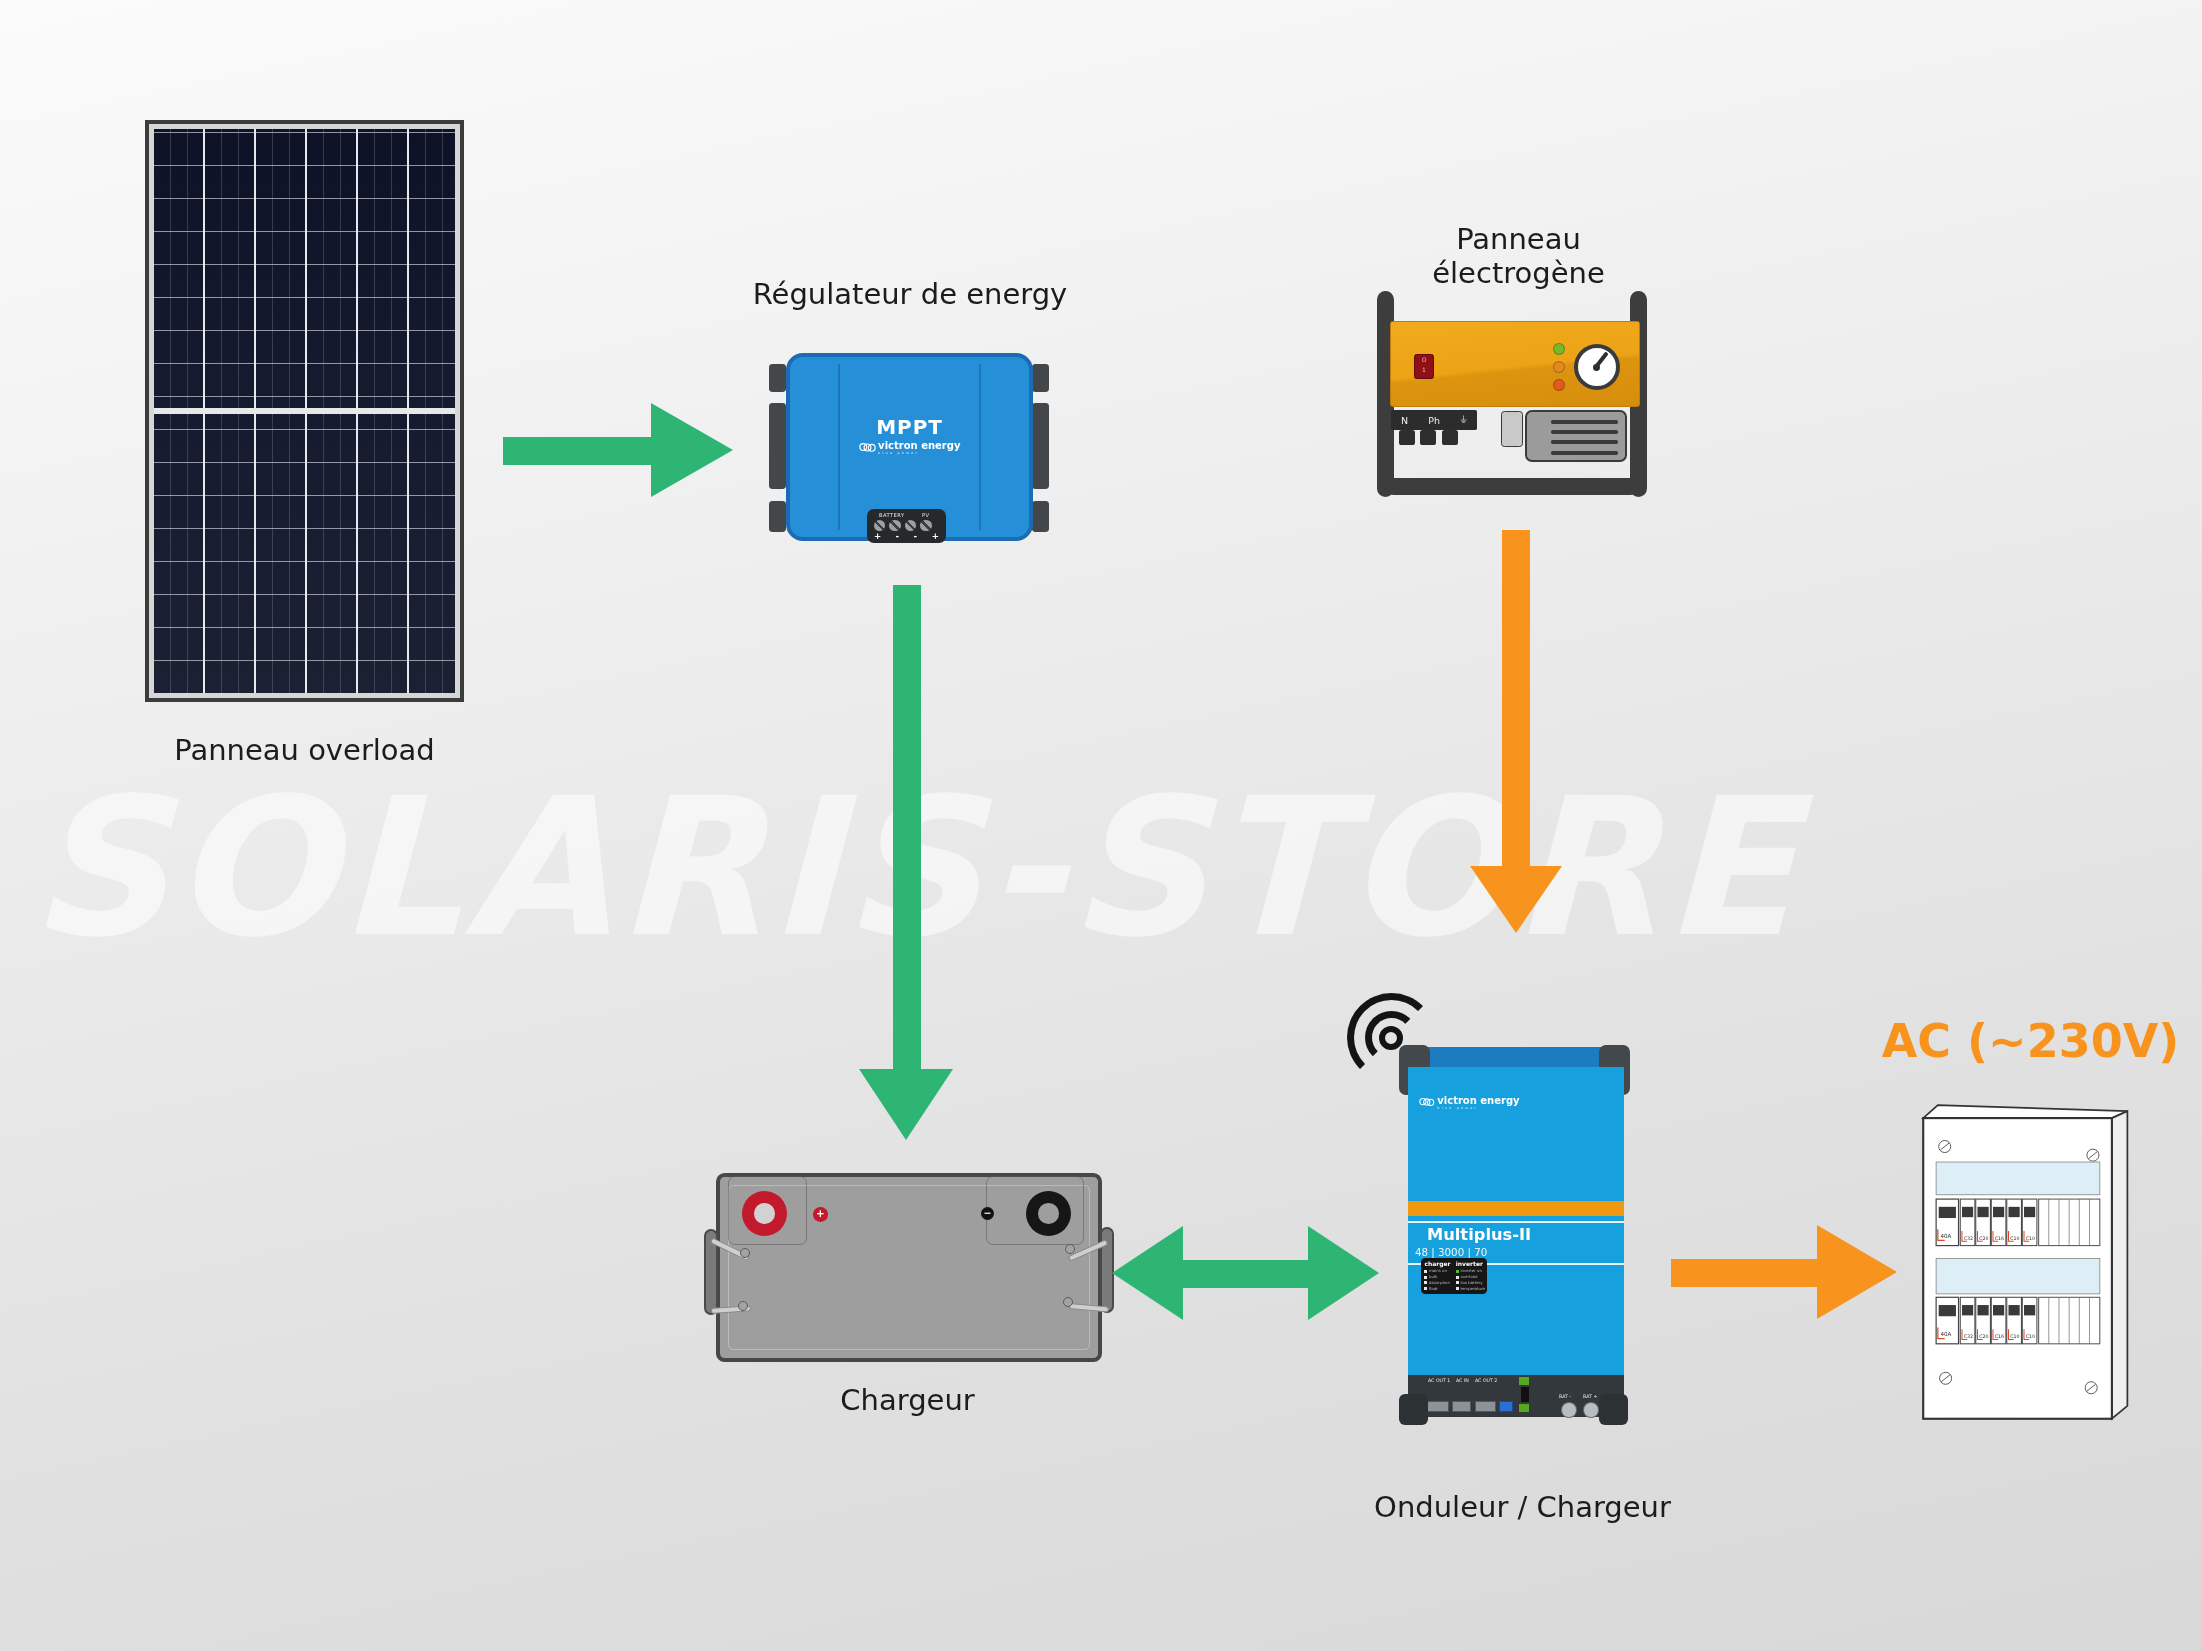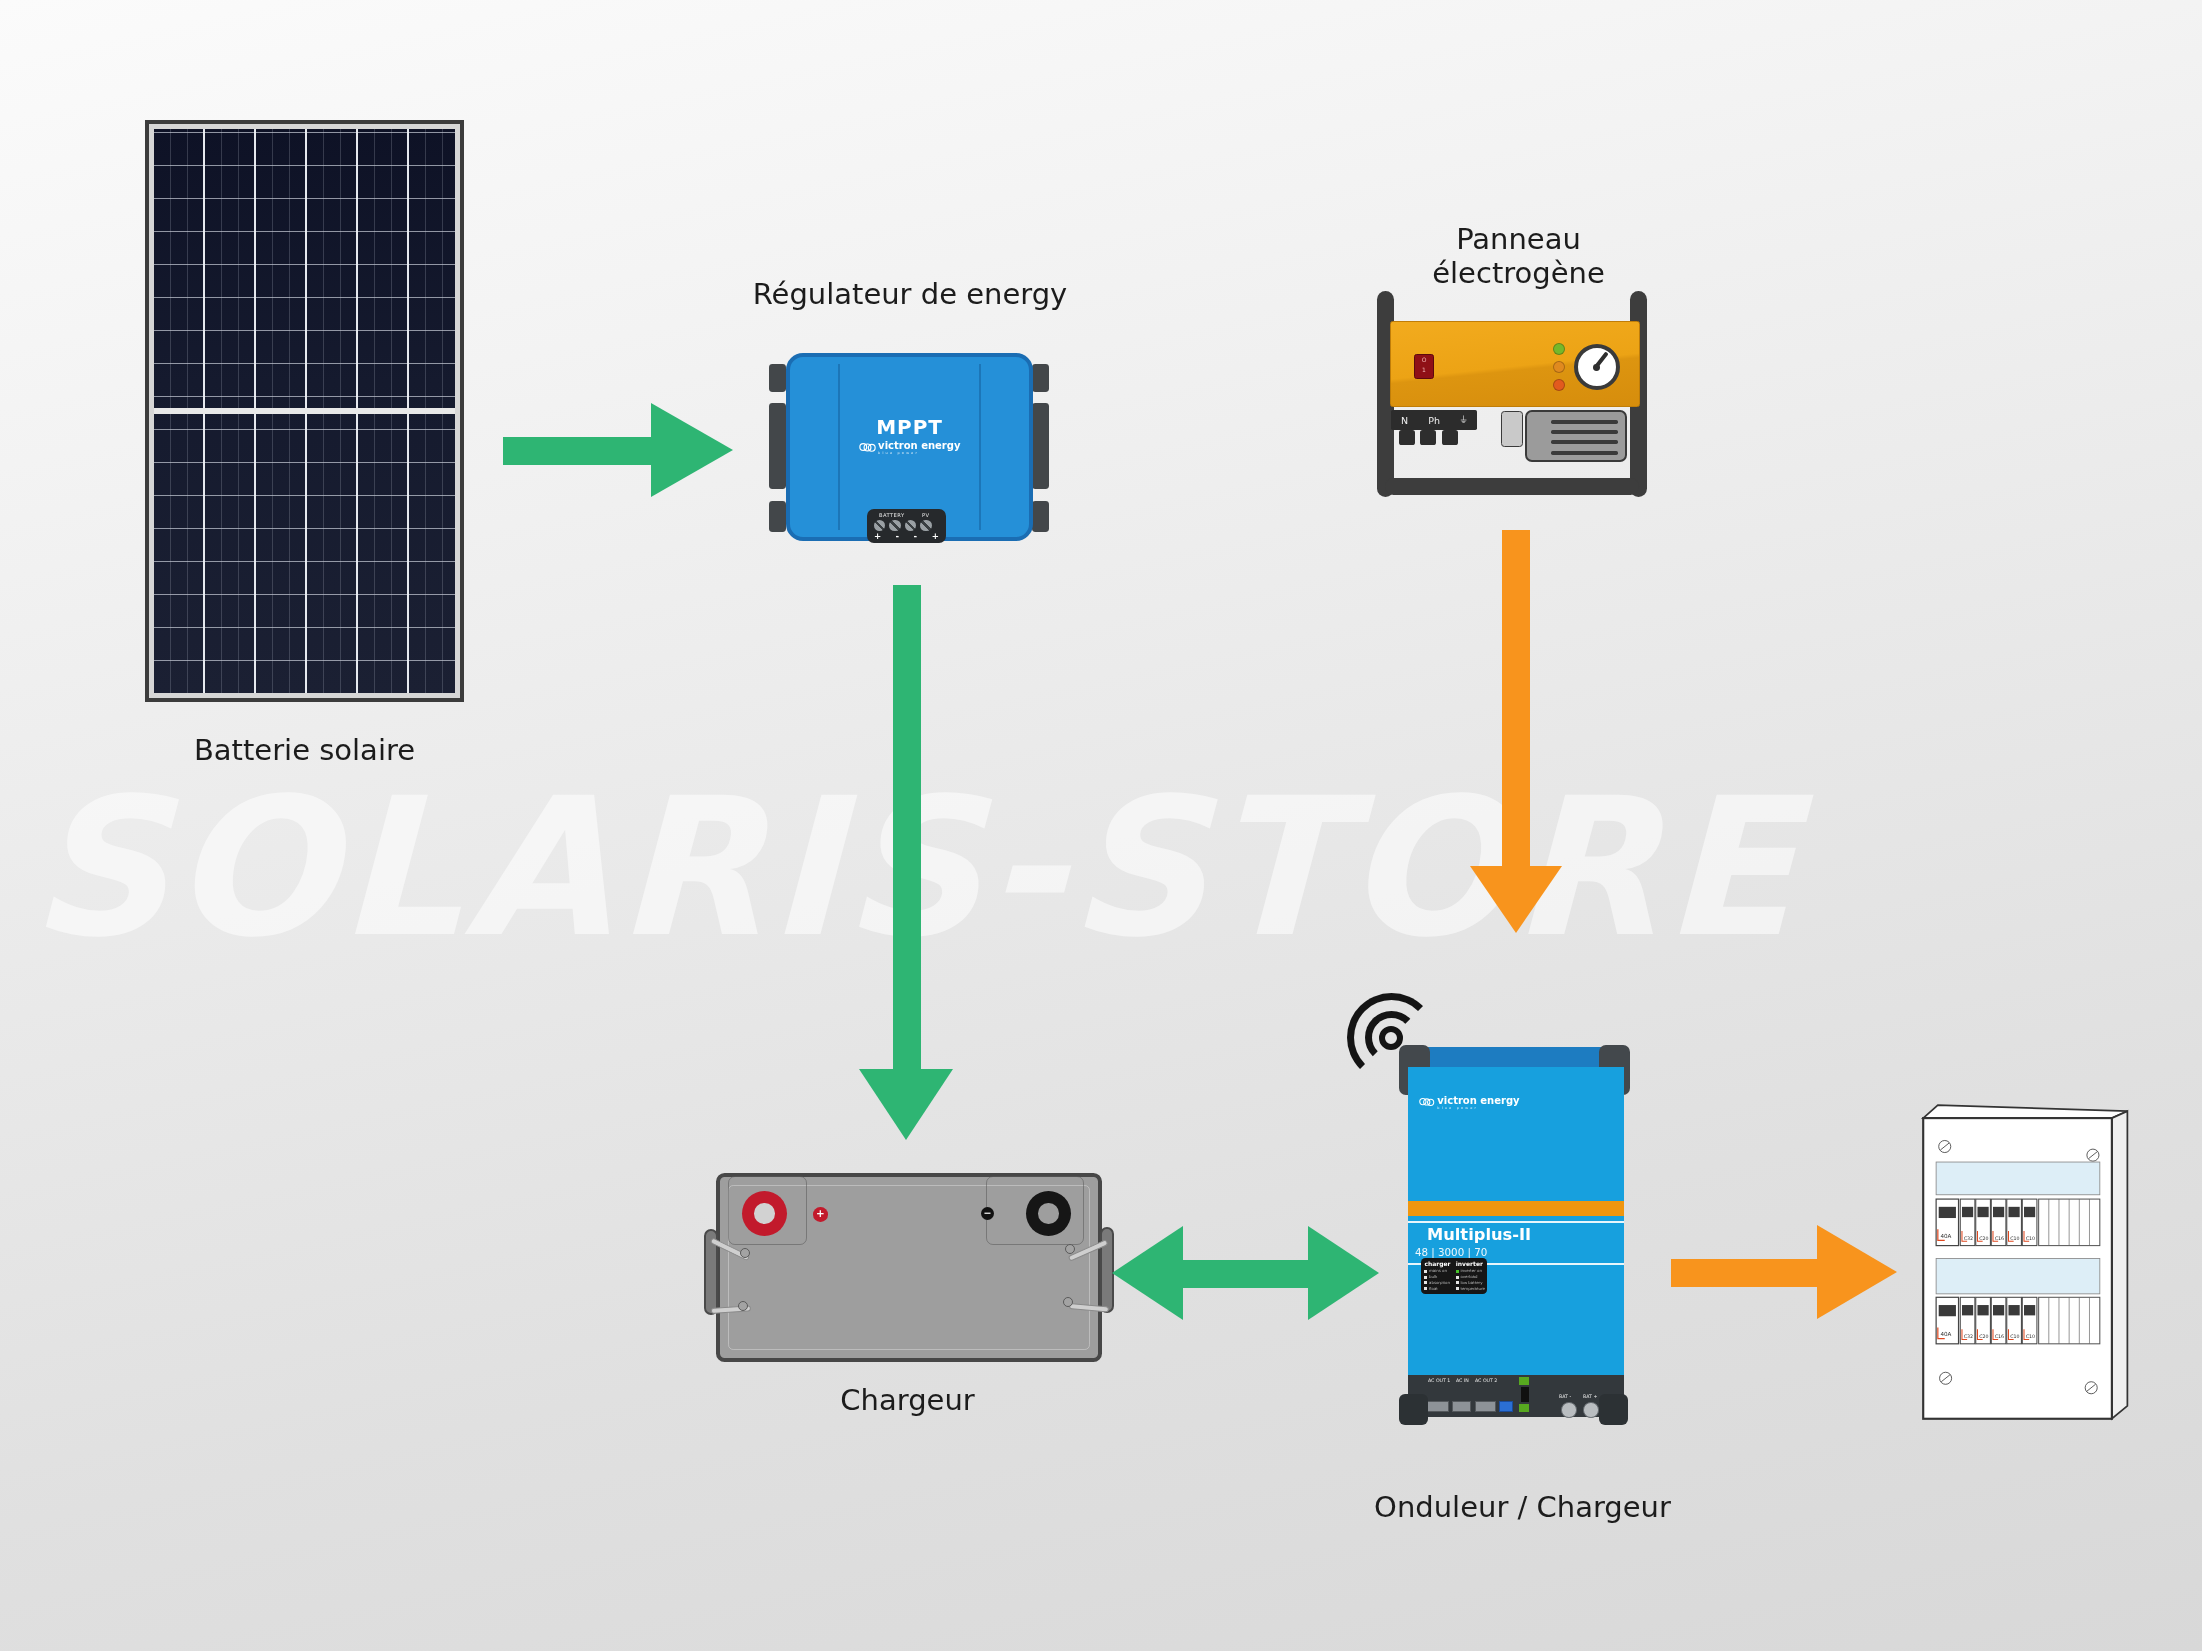--- a/index.html
+++ b/index.html
@@ -94,21 +94,21 @@
 
   <div class="abs watermark" style="left:47px;top:757px;">SOLARIS-STORE</div>
 
   <div class="abs sp-frame" style="left:145px;top:120px;width:319px;height:582px;">
     <div class="sp-mat">
       <div class="sp-cells">
         <div class="sp-mid"></div>
       </div>
     </div>
   </div>
-  <div class="abs lbl" style="left:145px;top:733px;width:319px;">Batterie solaire</div>
+  <div class="abs lbl" style="left:145px;top:733px;width:319px;">Panneau overload</div>
 
   <div class="abs" style="left:503px;top:403px;width:230px;height:95px;">
     <div class="shaft" style="left:0;top:34px;width:148px;height:27.5px;background:#2eb573;"></div>
     <div class="head" style="left:148px;top:0;border-top:47px solid transparent;border-bottom:47px solid transparent;border-left:82px solid #2eb573;"></div>
   </div>
 
   <div class="abs lbl" style="left:725px;top:277px;width:370px;">Régulateur de energy</div>
 
   <div class="abs tab" style="left:769px;top:364px;width:17px;height:27.5px;"></div>
   <div class="abs tab" style="left:769px;top:403px;width:17px;height:86px;"></div>
@@ -311,20 +311,21 @@
   <div class="abs foot" style="left:1399px;top:1394px;width:29px;height:31px;"></div>
   <div class="abs foot" style="left:1599px;top:1394px;width:29px;height:31px;"></div>
 
   <div class="abs lbl" style="left:1342px;top:1490px;width:361px;">Onduleur / Chargeur</div>
 
   <div class="abs" style="left:1671px;top:1225px;width:226px;height:95px;">
     <div class="shaft" style="left:0;top:34px;width:146px;height:27.5px;background:#f8941d;"></div>
     <div class="head" style="left:146px;top:0;border-top:47px solid transparent;border-bottom:47px solid transparent;border-left:80px solid #f8941d;"></div>
   </div>
 
+  <div class="abs ac-title" style="left:1867px;top:1014px;width:327px;">AC (~230V)</div>
 
   <svg class="abs" style="left:1912px;top:1100px;" width="224" height="336" viewBox="0 0 260 390">
 
     <polygon points="13,21 30,6 250,13 232,21" fill="#fdfdfd" stroke="#333" stroke-width="2"></polygon>
 
     <polygon points="232,21 250,13 250,355 232,370" fill="#efefef" stroke="#333" stroke-width="2"></polygon>
 
     <rect x="13" y="21" width="219" height="349" fill="#ffffff" stroke="#333" stroke-width="2.5"></rect>
 
     <g stroke="#444" fill="#fff">

